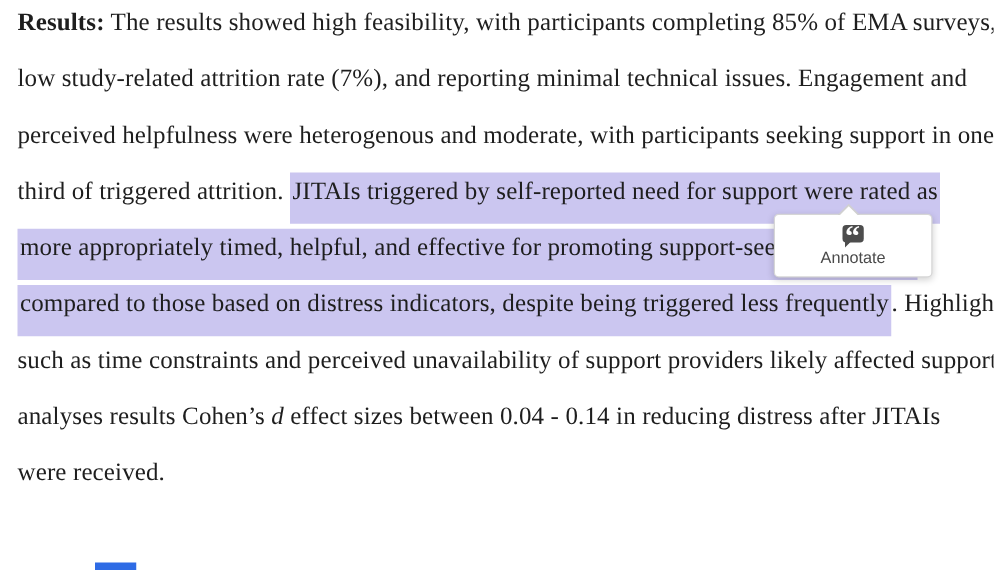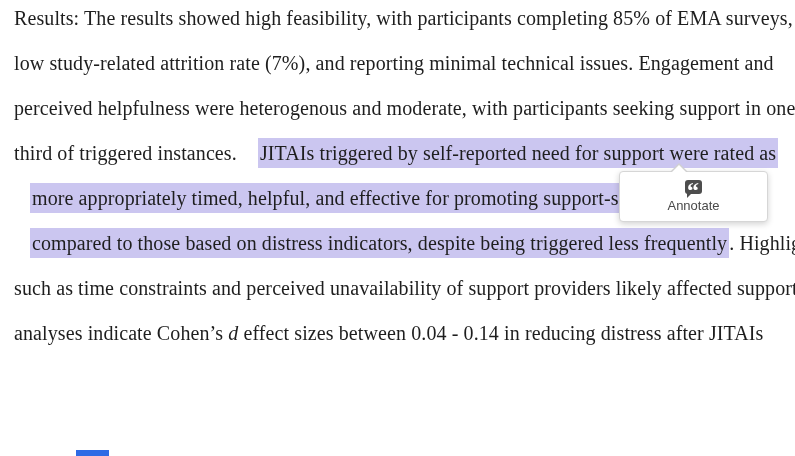--- a/index.html
+++ b/index.html
@@ -20,34 +20,33 @@
     right: 0;
   }
   .line {
     height: 45px;
     line-height: 45px;
     font-size: 20px;
     color: #1e1e1e;
     white-space: nowrap;
     letter-spacing: 0.1px;
   }
-  .line .b { font-weight: normal; }
+  .line .b { font-weight: bold; }
   .line .i { font-style: italic; }
   .line .hl {
     background: var(--hl);
-    padding: 4px 2px 4px 2px;
-    margin-left: 16px;
+    padding: 4px 2px 15px 2px;
   }
 
   
   .adder {
     position: absolute;
     left: 619px;
     top: 171px;
-    width: 149px;
+    width: 127px;
     height: 51px;
     background: #ffffff;
     border: 1px solid #d6d6d6;
     border-radius: 4px;
     box-shadow: 0 2px 6px rgba(0,0,0,0.18);
     display: flex;
     align-items: stretch;
     z-index: 10;
     font-family: "Liberation Sans", "DejaVu Sans", sans-serif;
   }
@@ -153,25 +152,26 @@
 </style>
 </head>
 <body>
 
 <div class="page">
 
   <div class="text-block">
       <div class="line"><span class="b">Results:</span><span> The results showed high feasibility, with participants completing 85% of EMA surveys,</span></div>
       <div class="line"><span>low study-related attrition rate (7%), and reporting minimal technical issues. Engagement and</span></div>
       <div class="line"><span>perceived helpfulness were heterogenous and moderate, with participants seeking support in one-</span></div>
-      <div class="line"><span>third of triggered instances. </span><span class="hl">JITAIs triggered by self-reported need for support were rated as</span></div>
+      <div class="line"><span>third of triggered attrition. </span><span class="hl">JITAIs triggered by self-reported need for support were rated as</span></div>
       <div class="line"><span class="hl">more appropriately timed, helpful, and effective for promoting support-seeking behavior</span></div>
       <div class="line"><span class="hl">compared to those based on distress indicators, despite being triggered less frequently</span><span>. Highlight</span></div>
       <div class="line"><span>such as time constraints and perceived unavailability of support providers likely affected support</span></div>
-      <div class="line"><span>analyses indicate Cohen’s </span><span class="i">d</span><span> effect sizes between 0.04 - 0.14 in reducing distress after JITAIs</span></div>
+      <div class="line"><span>analyses results Cohen’s </span><span class="i">d</span><span> effect sizes between 0.04 - 0.14 in reducing distress after JITAIs</span></div>
+      <div class="line"><span>were received.</span></div>
     </div>
 
   <div class="adder">
     <button class="adder-btn">
       <span class="icon-annotate"></span>
       <span>Annotate</span>
     </button>
   </div>
 
   <div class="cutoff-blue"></div>

